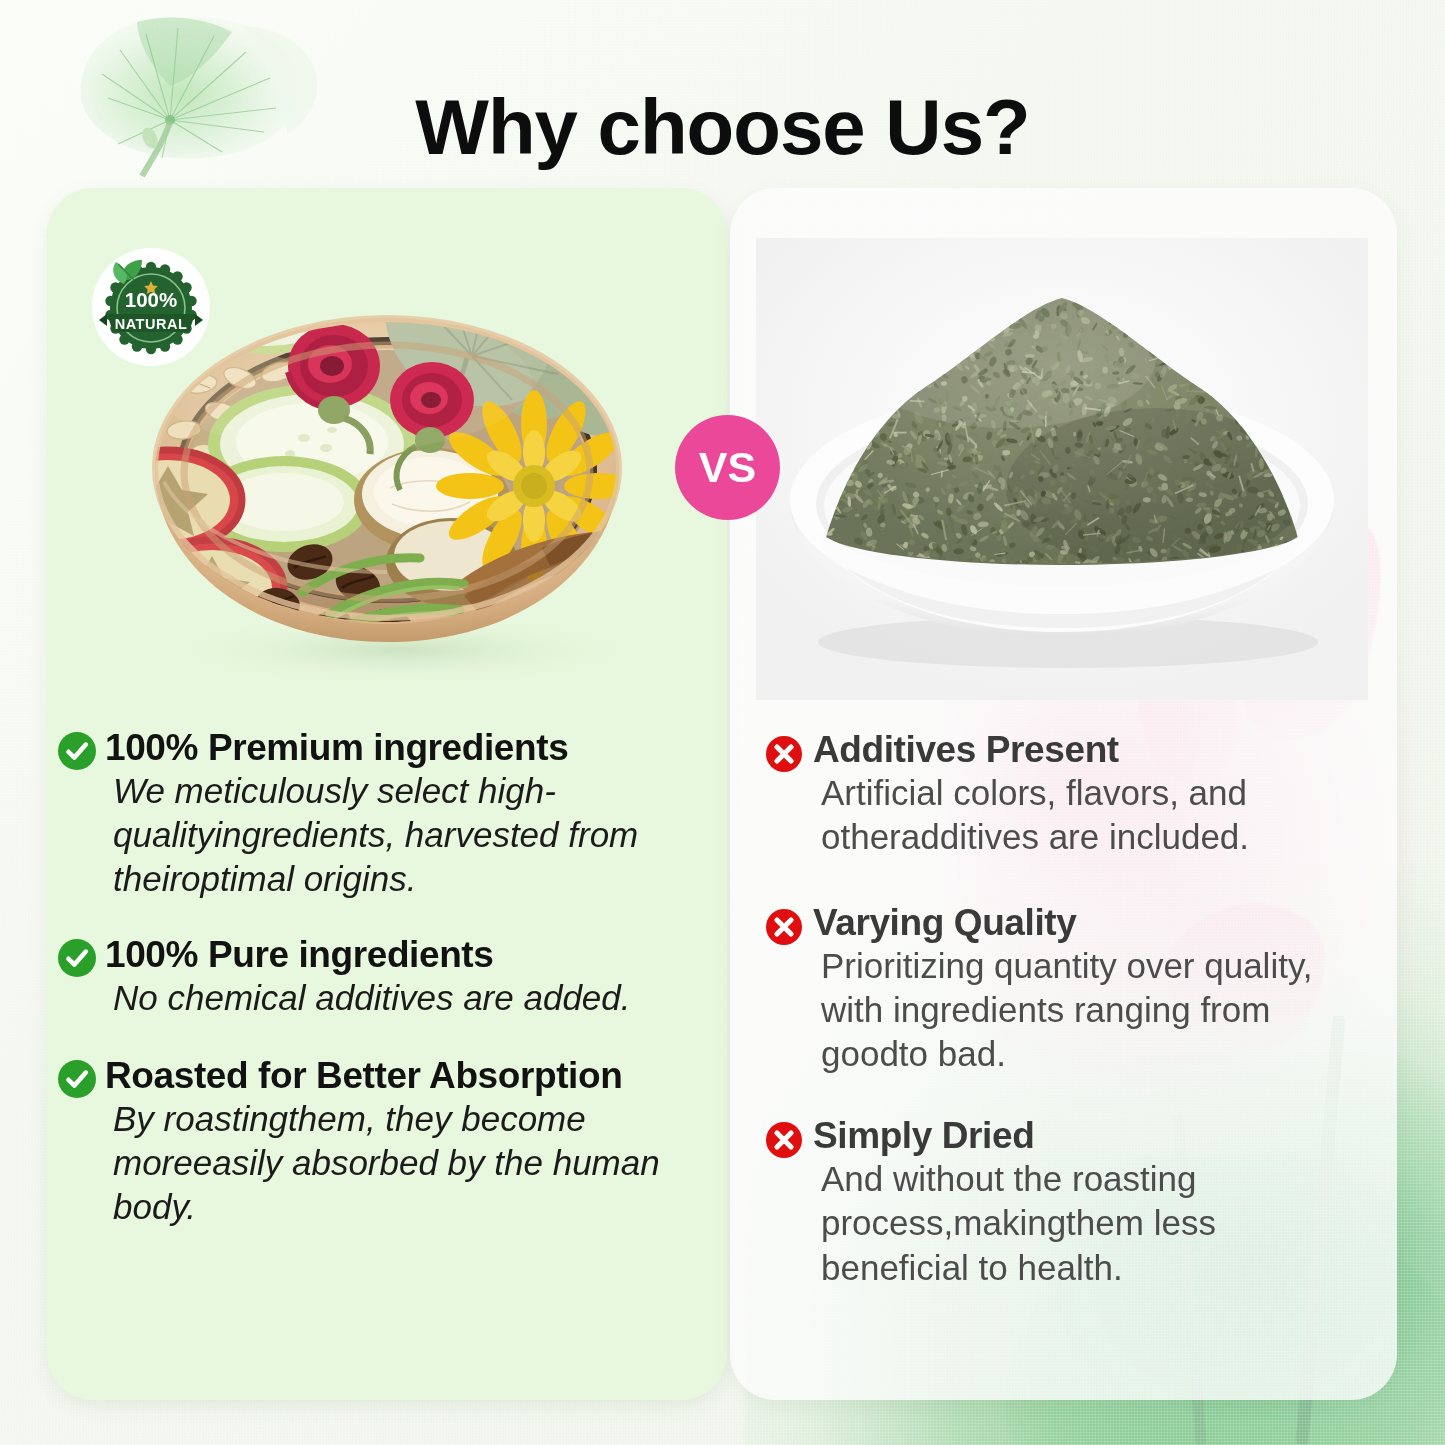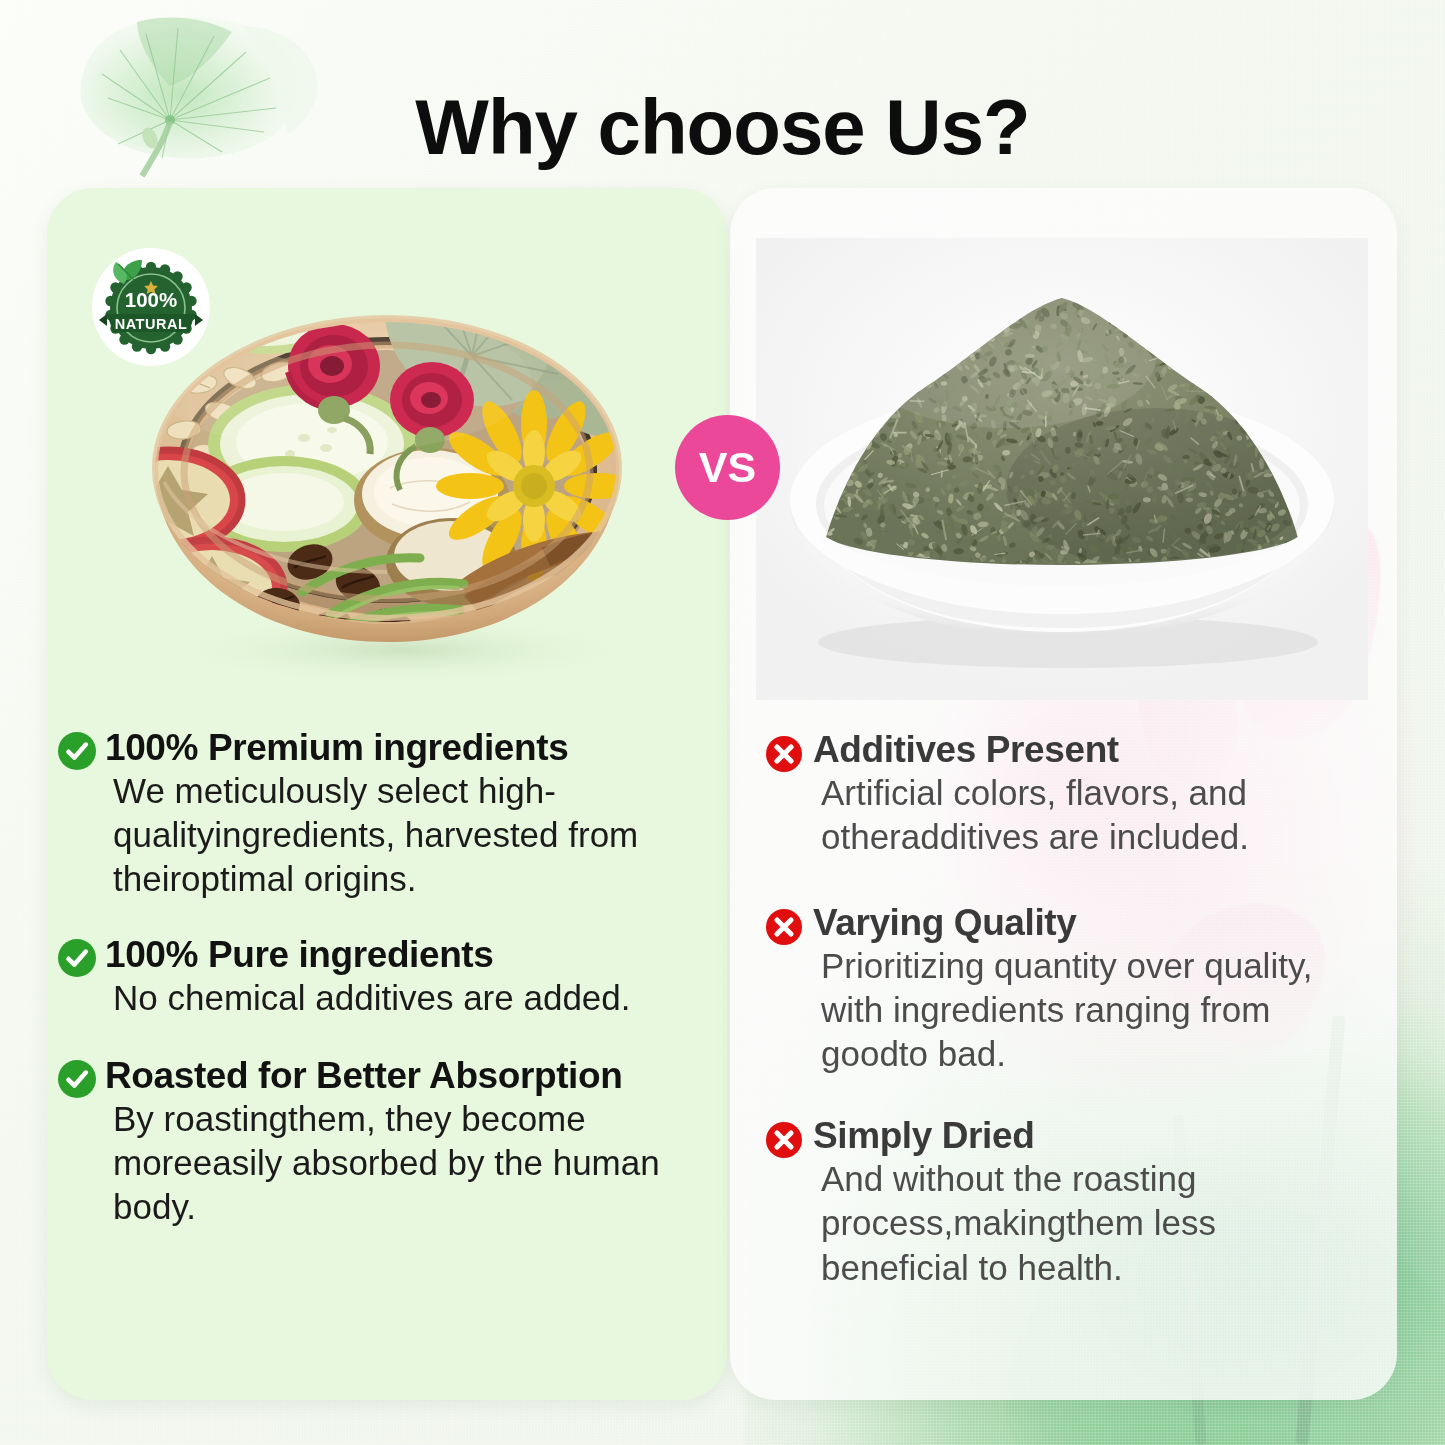--- a/index.html
+++ b/index.html
@@ -110,21 +110,21 @@
   #list-bad .item .ico{width:36px;height:36px;top:6px;}
   .item .head{
     margin:0 0 1px 47px;font-size:37px;font-weight:bold;line-height:1.08;
     letter-spacing:-.4px;
   }
   #list-good .item .head{color:#121212;}
   #list-bad  .item .head{color:#3a3a3a;}
   .item .body{
     margin:0 0 0 55px;font-size:35px;line-height:1.26;font-weight:300;
   }
-  #list-good .item .body{color:#1b1b1b;}
+  #list-good .item .body{color:#1b1b1b;font-style:italic;}
   #list-bad  .item .body{color:#4c4c4c;}
   #list-good #g-item-0{margin-bottom:34px;}
   #list-good #g-item-1{margin-bottom:36px;}
   #list-bad  #b-item-0{margin-bottom:40px;}
   #list-bad  #b-item-1{margin-bottom:44px;}
 </style>
 </head>
 <body>
 
 <div id="bg">

